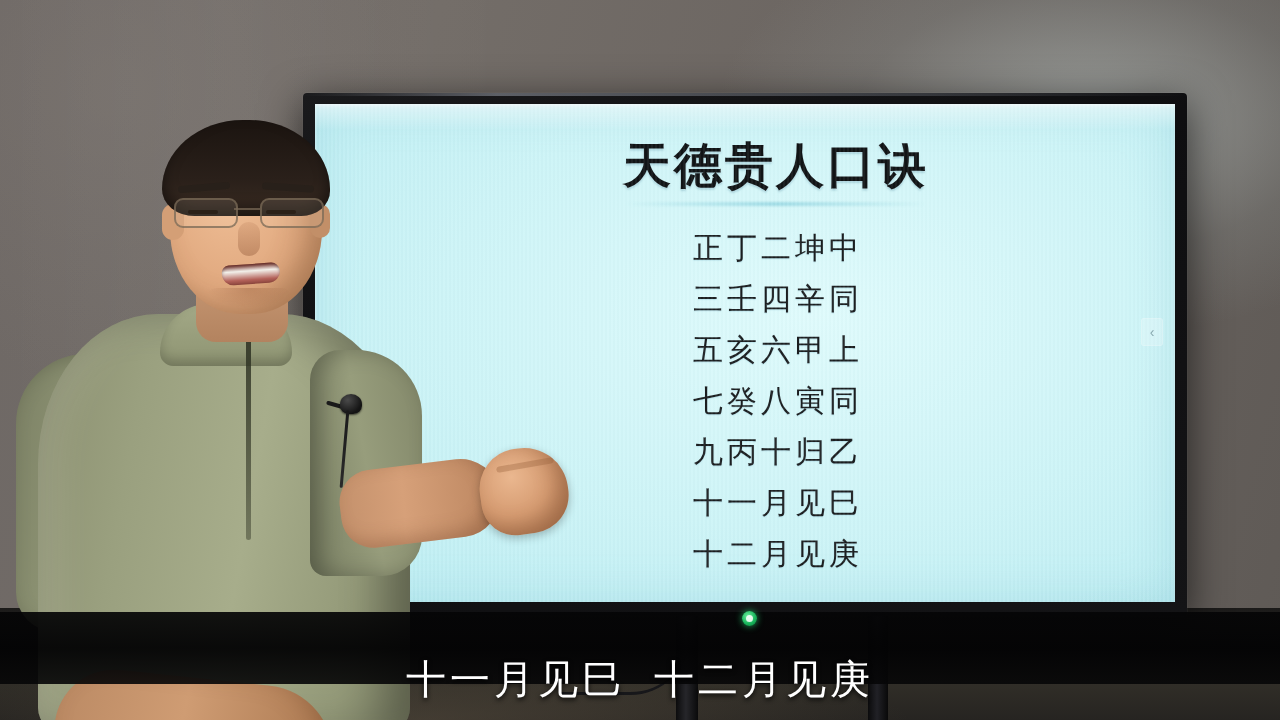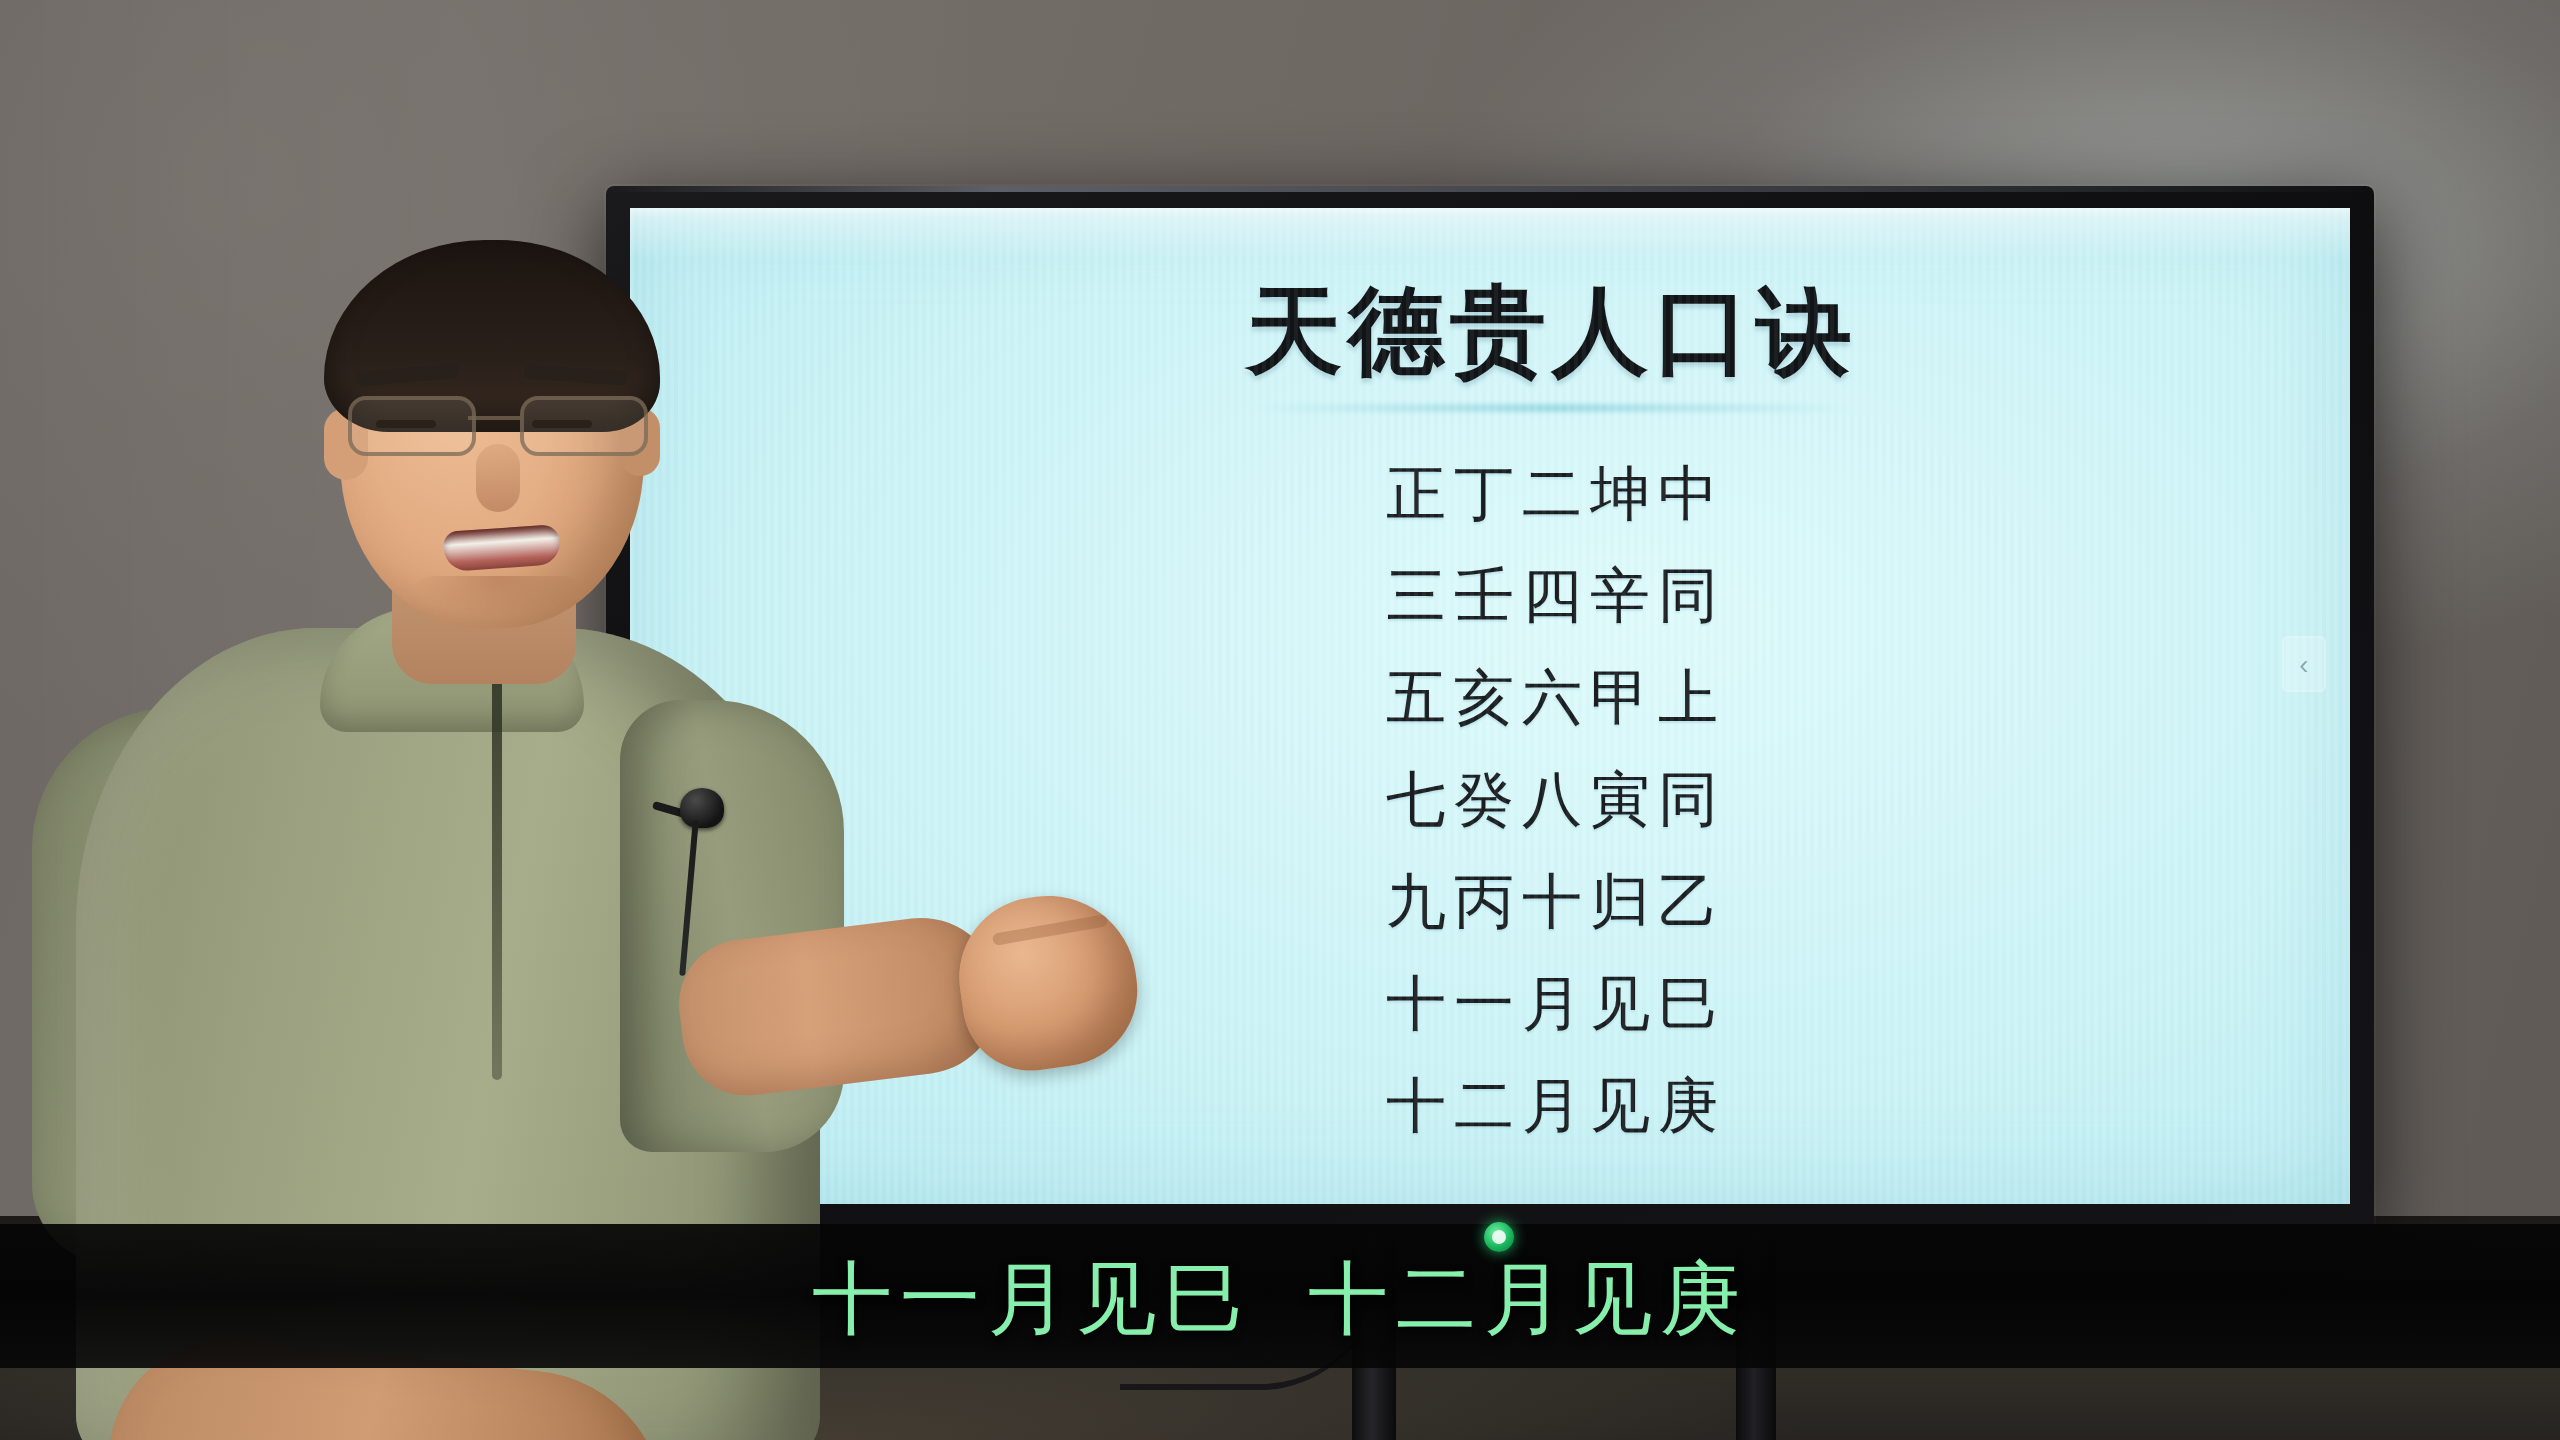--- a/index.html
+++ b/index.html
@@ -249,23 +249,23 @@
     border-bottom:3px solid #17171a;
     border-radius:0 0 60px 0;
   }
 
   
   .sub-band{
     position:absolute;left:0;right:0;top:612px;height:72px;
     background:linear-gradient(180deg,rgba(5,5,6,.92) 0%,rgba(3,3,4,.96) 50%,rgba(6,6,7,.9) 100%);
   }
   .subtitle{
-    position:absolute;left:0;right:0;top:622px;
+    position:absolute;left:0;right:0;top:652px;
     text-align:center;
-    color:#86efac;
+    color:#ffffff;
     font-size:40px;
     letter-spacing:4px;
     text-shadow:0 2px 5px rgba(0,0,0,.95);
     white-space:pre;
   }
   .logo-dot{
     position:absolute;left:742px;top:611px;width:15px;height:15px;
     border-radius:50%;
     background:radial-gradient(circle at 40% 35%, #6ef0a0 0%, #19b65c 55%, #0a7a3a 100%);
     box-shadow:0 0 7px rgba(40,220,120,.75);

